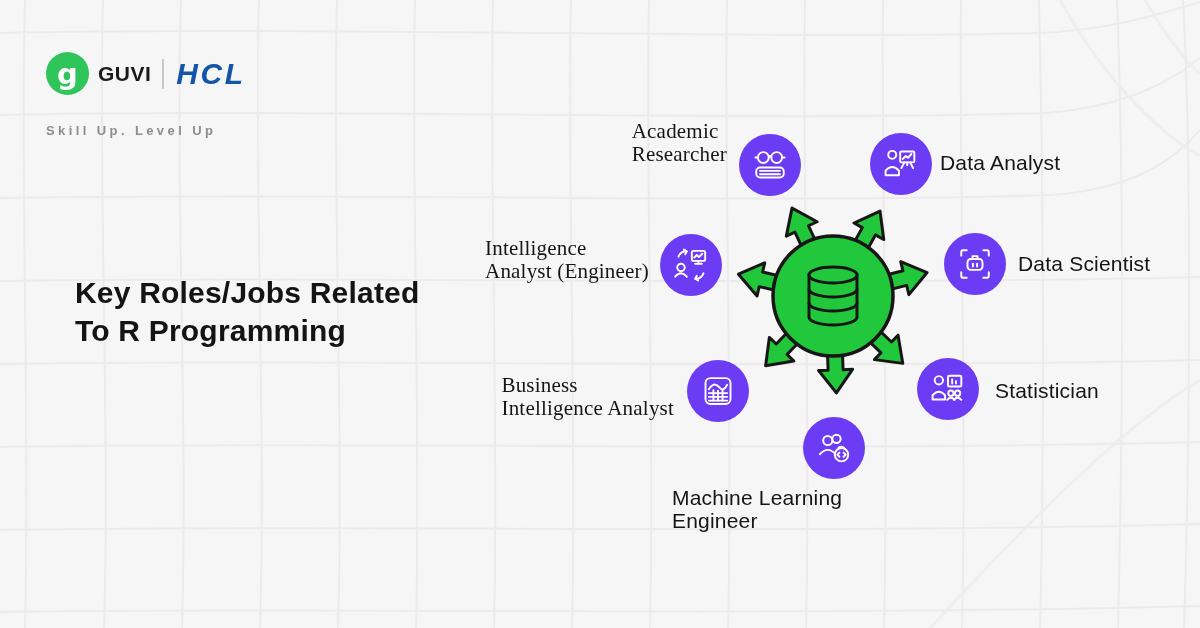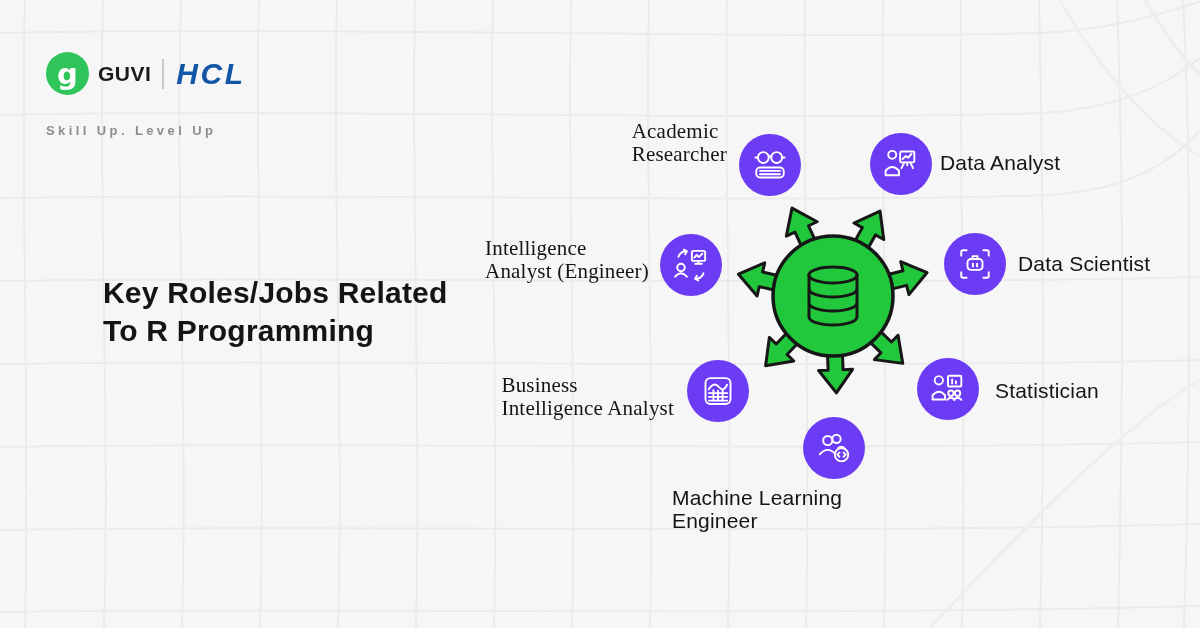--- a/index.html
+++ b/index.html
@@ -29,21 +29,20 @@
   .tagline {
     margin-top:28px; font-size:13px; letter-spacing:3.4px;
     color:#8d8d8d; font-weight:700;
   }
 
   
   .main-title {
     position:absolute; left:75px; top:274px;
     font-size:30px; font-weight:700; color:#141414; line-height:38px;
     letter-spacing:0.2px;
-    margin-left:28px;
   }
 
   
   .hub-svg { position:absolute; left:695px; top:178px; }
 
   
   .role-icon {
     position:absolute; width:62px; height:62px; border-radius:50%;
     background:#6c3bf4; display:flex; align-items:center; justify-content:center;
   }

